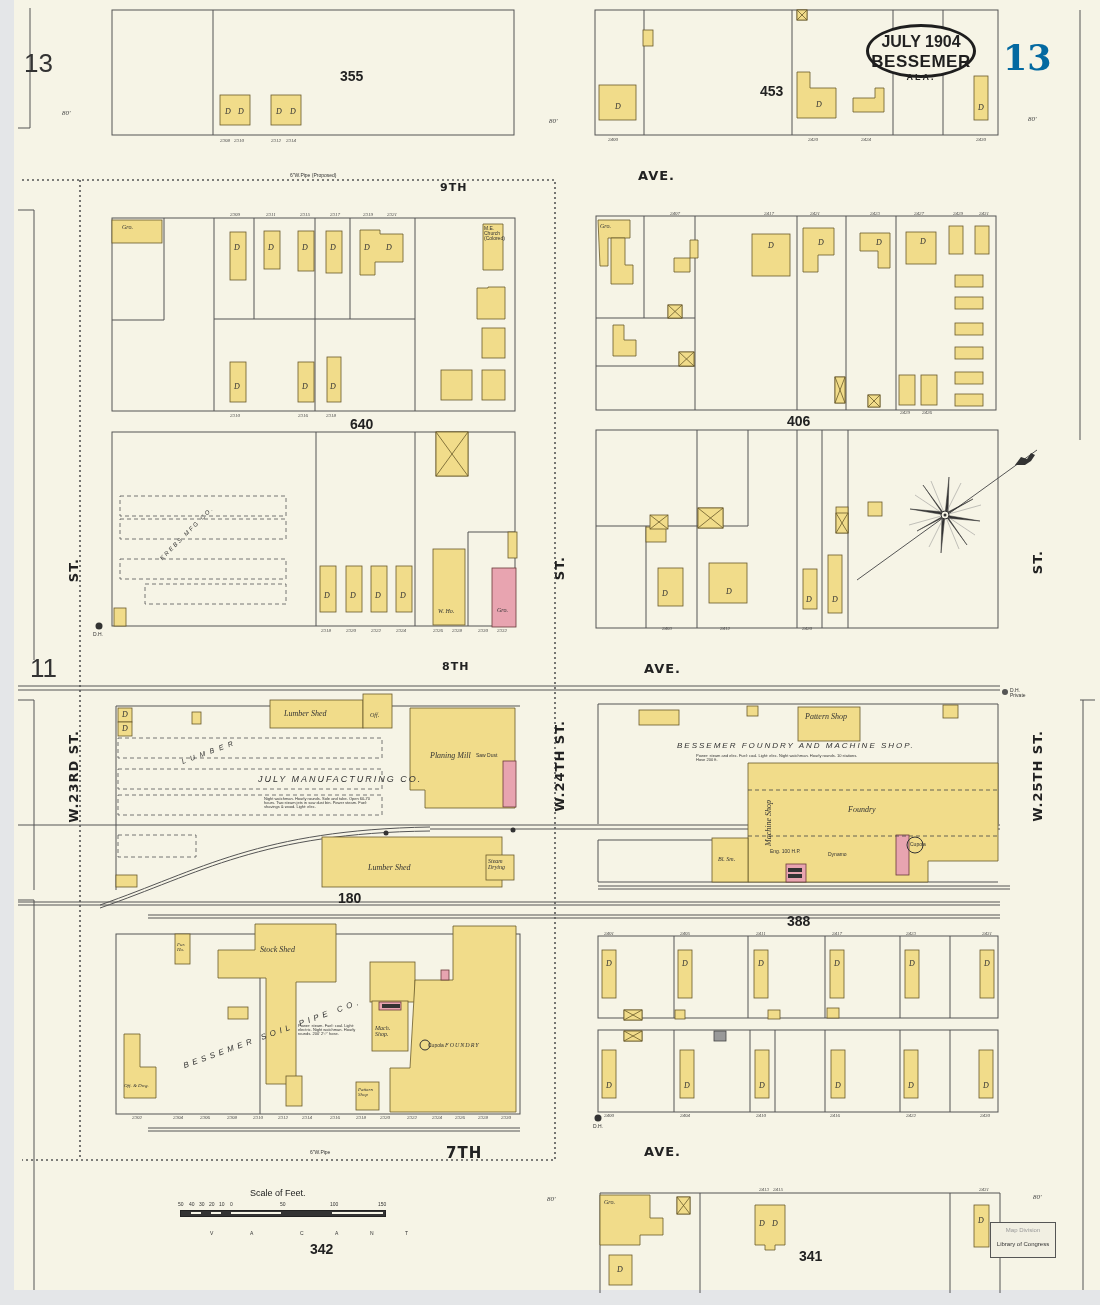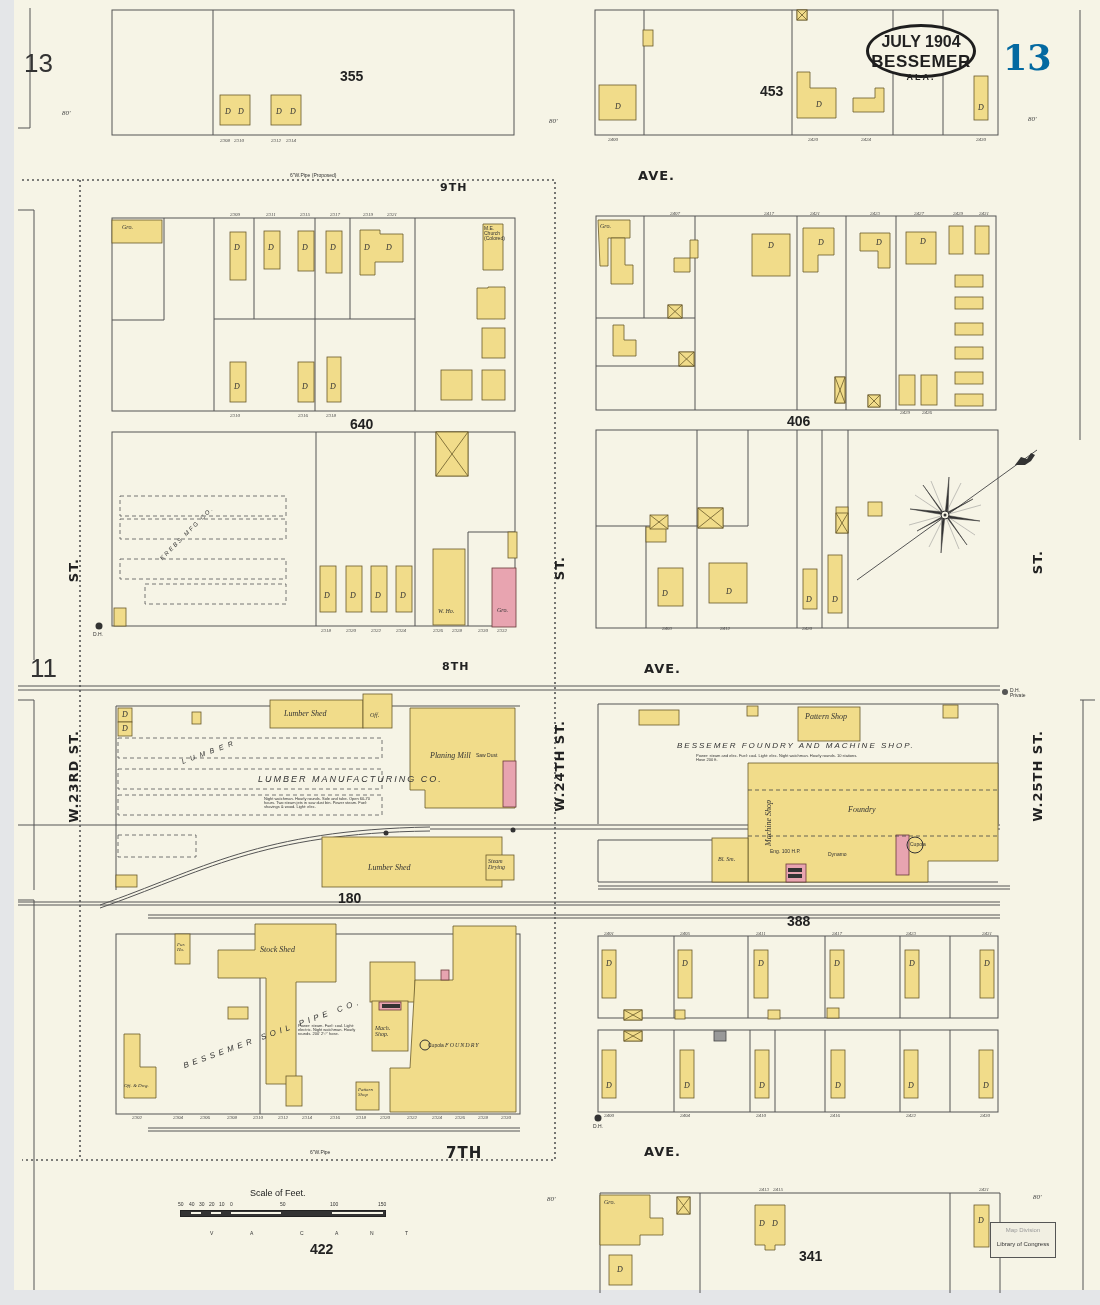--- a/index.html
+++ b/index.html
@@ -359,21 +359,21 @@
   <div class="lbl sheet-num" style="left:1003px;top:40px;">13</div>
   <div class="lbl adj-num" style="left:24px;top:50px;">13</div>
   <div class="lbl adj-num" style="left:30px;top:655px;">11</div>
 
   <div class="lbl block-num" style="left:340px;top:69px;">355</div>
   <div class="lbl block-num" style="left:760px;top:84px;">453</div>
   <div class="lbl block-num" style="left:350px;top:417px;">640</div>
   <div class="lbl block-num" style="left:787px;top:414px;">406</div>
   <div class="lbl block-num" style="left:338px;top:891px;">180</div>
   <div class="lbl block-num" style="left:787px;top:914px;">388</div>
-  <div class="lbl block-num" style="left:310px;top:1242px;">422</div>
+  <div class="lbl block-num" style="left:310px;top:1242px;">342</div>
   <div class="lbl block-num" style="left:799px;top:1249px;">341</div>
 
   <div class="lbl street" style="left:440px;top:172px;font-size:11px;margin-top:10px;">9TH</div>
   <div class="lbl street" style="left:638px;top:169px;">AVE.</div>
   <div class="lbl street" style="left:442px;top:661px;font-size:11px;">8TH</div>
   <div class="lbl street" style="left:644px;top:662px;">AVE.</div>
   <div class="lbl street" style="left:446px;top:1146px;font-size:15px;">7TH</div>
   <div class="lbl street" style="left:644px;top:1145px;">AVE.</div>
   <div class="lbl street street-v" style="left:67px;top:730px;">W.23RD ST.</div>
   <div class="lbl street street-v" style="left:67px;top:558px;">ST.</div>
@@ -382,21 +382,21 @@
   <div class="lbl street street-v" style="left:1031px;top:730px;">W.25TH ST.</div>
   <div class="lbl street street-v" style="left:1031px;top:550px;">ST.</div>
   <div class="lbl tiny" style="left:290px;top:173px;">6"W.Pipe (Proposed)</div>
   <div class="lbl tiny" style="left:310px;top:1150px;">6"W.Pipe</div>
   <div class="lbl small" style="left:62px;top:110px;">80'</div>
   <div class="lbl small" style="left:549px;top:118px;">80'</div>
   <div class="lbl small" style="left:1028px;top:116px;">80'</div>
   <div class="lbl small" style="left:1033px;top:1194px;">80'</div>
   <div class="lbl small" style="left:547px;top:1196px;">80'</div>
 
-  <div class="lbl company" style="left:258px;top:775px;font-size:9px;">LUMBER MANUFACTURING CO.</div>
+  <div class="lbl company" style="left:258px;top:775px;font-size:9px;">JULY MANUFACTURING CO.</div>
   <div class="lbl company" style="left:180px;top:748px;transform:rotate(-20deg);font-size:7px;letter-spacing:5px;">LUMBER</div>
   <div class="lbl tiny" style="left:264px;top:797px;width:118px;white-space:normal;font-size:4px;">Night watchman. Hourly rounds. Sole and tube. Open 60-70 hours. Two steam jets in saw dust bin. Power steam. Fuel: shavings &amp; wood. Light: elec.</div>
   <div class="lbl company" style="left:150px;top:530px;transform:rotate(-45deg);font-size:6px;">KREBS MFG CO.</div>
   <div class="lbl company" style="left:677px;top:742px;font-size:8px;">BESSEMER FOUNDRY AND MACHINE SHOP.</div>
   <div class="lbl tiny" style="left:696px;top:754px;width:170px;white-space:normal;font-size:4px;">Power: steam and elec. Fuel: coal. Light: elec. Night watchman. Hourly rounds. 10 stations. Hose 200 ft.</div>
   <div class="lbl company" style="left:178px;top:1030px;transform:rotate(-20deg);font-size:8px;letter-spacing:4px;">BESSEMER SOIL PIPE CO.</div>
   <div class="lbl tiny" style="left:298px;top:1024px;width:70px;white-space:normal;font-size:4px;">Power: steam. Fuel: coal. Light: electric. Night watchman. Hourly rounds. 200' 2½" hose.</div>
 
   <div class="lbl bldg-lbl" style="left:430px;top:752px;">Planing Mill</div>
   <div class="lbl tiny" style="left:476px;top:753px;">Saw Dust</div>

